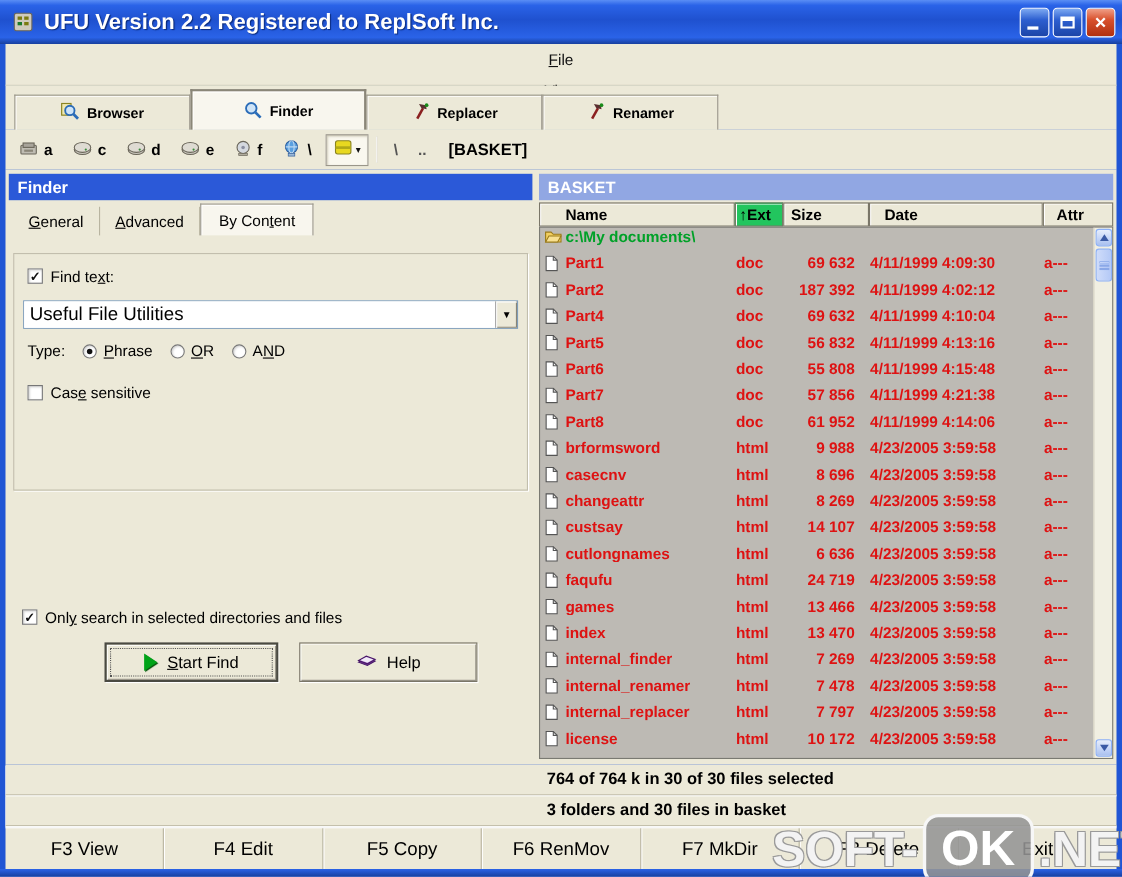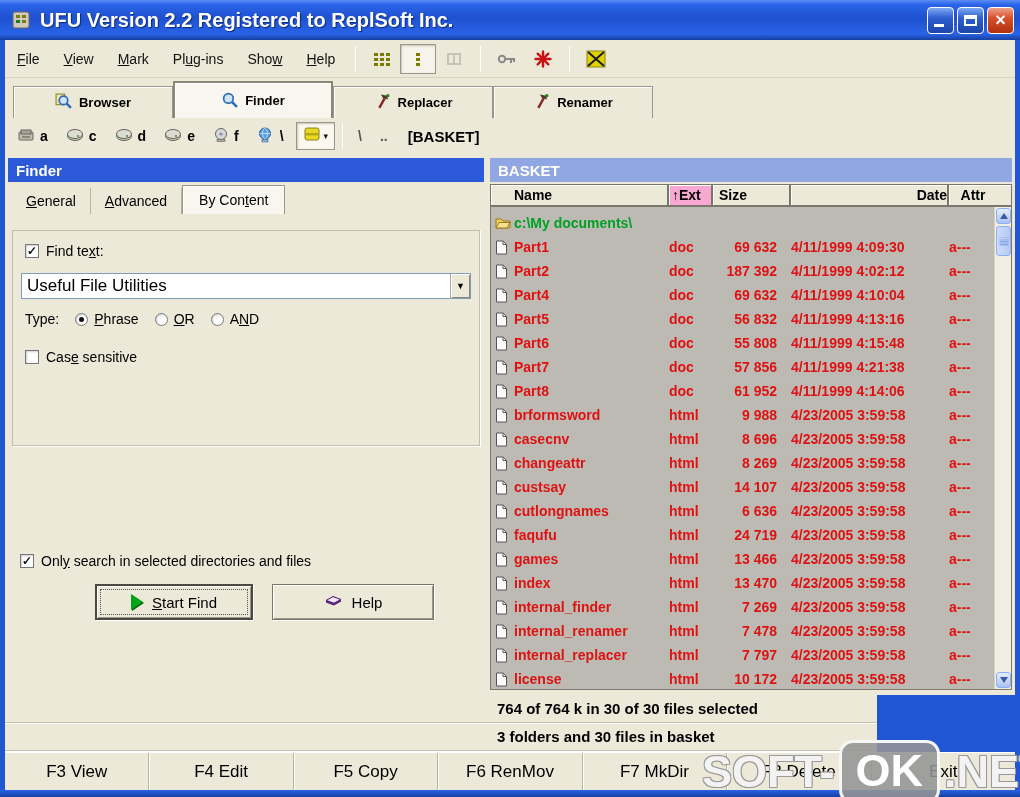--- a/index.html
+++ b/index.html
@@ -16,21 +16,21 @@
   .tb-btns { display:flex; gap:3px; }
   .tb-btn { width:27px; height:27px; border-radius:4px; border:1px solid #fff;
     background:linear-gradient(180deg,#7da9f2,#2d5fd0 40%,#1c45a8); position:relative; cursor:pointer; }
   .tb-btn.close { background:linear-gradient(180deg,#f0a088,#d8502c 40%,#b03010); }
   .tb-btn .minbar { position:absolute; left:6px; bottom:6px; width:10px; height:3px; background:#fff; }
   .tb-btn .maxbox { position:absolute; left:6px; top:7px; width:13px; height:11px; border:2px solid #fff; border-top-width:4px; }
   .tb-btn .xglyph { position:absolute; inset:0; color:#fff; font-weight:bold; font-size:18px; line-height:25px; text-align:center; }
 
   
   .menubar,.tabbar,.drivebar { position:absolute; left:5px; width:1010px; background:#ece9d8; }
-  .menubar { top:40px; height:38px; display:flex; align-items:center; border-bottom:1px solid #d8d4c0; }
+  .menubar { top:40px; height:38px; display:flex; align-items:center; border-bottom:1px solid #d8d4c0;flex-direction:column; }
   .menu-item { font-size:14px; color:#111; padding:6px 12px; cursor:default; }
   .menu-item u { text-decoration:underline; }
   .mb-sep { width:1px; height:26px; background:#b8b4a0; margin:0 8px; border-right:1px solid #fff; }
   .tool-ico { width:36px; height:30px; display:flex; align-items:center; justify-content:center; border:1px solid transparent; }
   .tool-ico.pressed { background:#f6f4ea; border:1px solid #9a968a; box-shadow:inset 1px 1px 2px #c8c4b2; }
   .tool-ico.disabled { opacity:.45; }
 
   .tabbar { top:78px; height:40px; display:flex; align-items:flex-end; padding:0 0 0 8px; }
   .main-tab { width:160px; height:32px; display:flex; align-items:center; justify-content:center; gap:7px;
     background:#ece9d8; border:1px solid #9a968a; border-bottom:none; font-weight:bold; font-size:13px;
@@ -91,28 +91,28 @@
     border-bottom:8px solid transparent; filter:drop-shadow(1px 1px 0 #0a5a10); }
 
   
   .basket-panel { position:absolute; left:485px; top:0; width:522px; height:541px; }
   .basket-header { position:absolute; left:0; top:4px; right:0; height:24px; background:#91a7e3;
     color:#fff; font-weight:bold; font-size:15px; display:flex; align-items:center; padding-left:8px; }
   .col-head { position:absolute; left:0; top:30px; right:0; height:22px; display:flex; background:#ece9d8; }
   .col-cell { border:1px solid #7a7668; box-shadow:inset 1px 1px 0 #fff; font-weight:bold; font-size:14px;
     padding:2px 0 0 6px; cursor:pointer; background:#ece9d8; }
   .col-name { width:178px;padding-left:23px; }
-  .col-ext  { width:44px; background:#f9a8d4; padding-left:3px; }
+  .col-ext  { width:44px; background:#22c55e; padding-left:3px; }
   .col-size { width:78px; padding-left:6px; }
-  .col-date { width:158px; padding-left:0;text-align:right; }
+  .col-date { width:158px; padding-left:13px; }
   .col-attr { flex:1; text-align:center; padding-right:20px; }
   .list-wrap { position:absolute; left:0; top:52px; right:0; height:484px; border:1px solid #7a7a72;
     background:#bdbab4; }
   .list-rows { position:absolute; left:0; top:0; right:17px; bottom:0; overflow:hidden; }
-  .row { height:24px; display:flex; align-items:flex-end; font-weight:bold; font-size:14px; }
+  .row { height:24px; display:flex; align-items:flex-start; font-weight:bold; font-size:14px; }
   .row .icn { width:16px; height:16px; margin:0 3px 0 4px; flex:none; display:flex; align-items:center; }
   .folder-row { color:#00a128; }
   .file-row { color:#de1212; }
   .c-name { width:155px; overflow:hidden; white-space:nowrap; }
   .c-ext  { width:44px; }
   .c-size { width:78px; text-align:right; padding-right:14px; }
   .c-date { width:158px; }
   .c-attr { flex:1; }
   
   .sbar { position:absolute; right:0; top:0; bottom:0; width:17px; background:#f1efe2; border-left:1px solid #d8d4c4; }
@@ -122,21 +122,21 @@
   .sbtn.up { top:1px; } .sbtn.down { bottom:1px; }
   .sthumb { position:absolute; left:1px; top:19px; width:15px; height:30px; border-radius:3px;
     background:linear-gradient(90deg,#cfdcfa,#b4c9f6); border:1px solid #8cb0f8; cursor:grab; }
   .sthumb::after { content:""; position:absolute; left:3px; top:11px; width:8px; height:1px;
     box-shadow:0 0 0 .5px #8aa8e8, 0 3px 0 .5px #8aa8e8, 0 6px 0 .5px #8aa8e8; }
   .arr { width:0; height:0; }
   .arr.a-up { border-left:4px solid transparent; border-right:4px solid transparent; border-bottom:6px solid #3b5aa5; }
   .arr.a-down { border-left:4px solid transparent; border-right:4px solid transparent; border-top:6px solid #3b5aa5; }
 
   
-  .statusbar { position:absolute; left:5px; top:695px; width:872px; height:57px; background:#ece9d8; }
+  .statusbar { position:absolute; left:5px; top:695px; width:1010px; height:57px; background:#ece9d8; }
   .status-line { height:28px; display:flex; align-items:center; padding-left:492px;
     font-weight:bold; font-size:15px; border-bottom:1px solid #c4c0ac; box-shadow:0 1px 0 #fff; }
   .fnbar { position:absolute; left:5px; top:752px; width:1010px; height:38px; background:#ece9d8;
     border-top:1px solid #fff; display:flex; }
   .fn-cell { flex:1; display:flex; align-items:center; justify-content:center; font-weight:normal; font-size:17px;
     border-right:1px solid #b8b4a0; box-shadow:1px 0 0 #fff; cursor:pointer; }
   .fn-cell:last-child { border-right:none; box-shadow:none; }
   .bottom-edge { position:absolute; left:0; top:790px; width:1020px; height:7px;
     background:linear-gradient(180deg,#2a63e8,#173f9e); }
 

